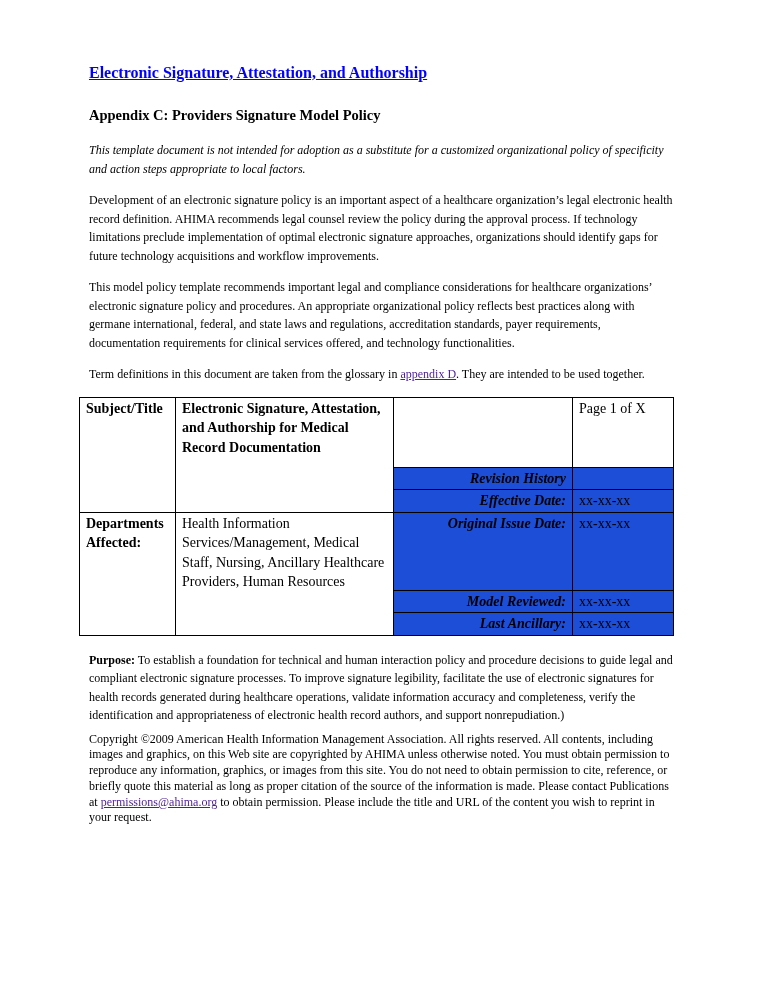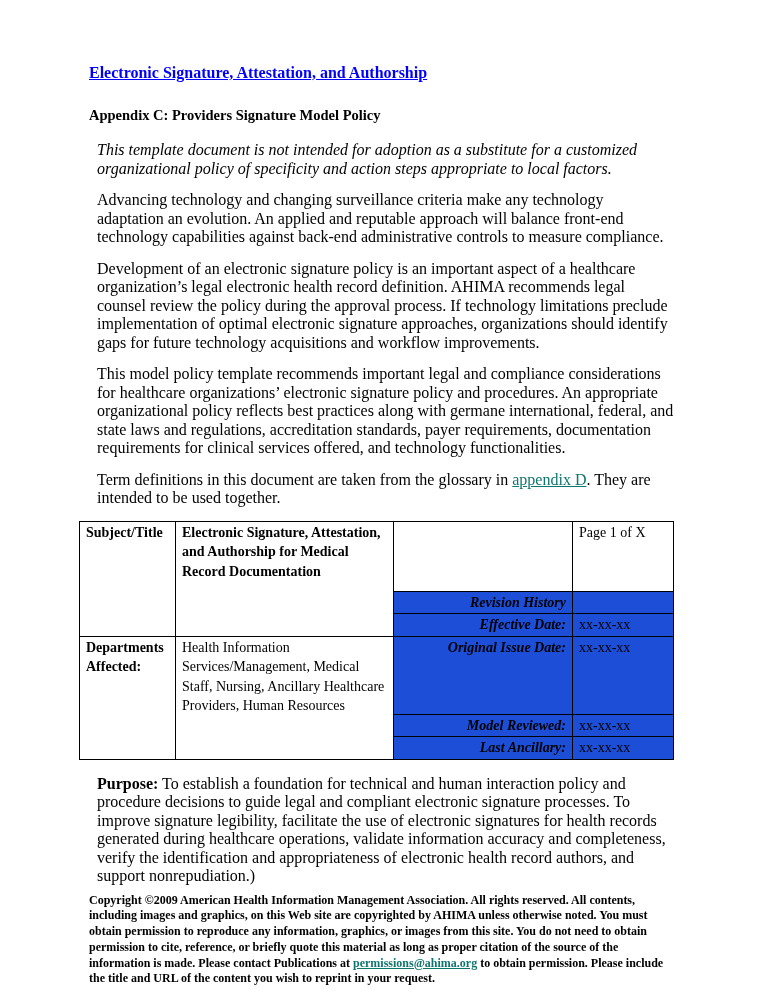--- a/index.html
+++ b/index.html
@@ -25,27 +25,27 @@
     text-decoration: underline;
     cursor: pointer;
   }
   .doc-subtitle {
     font-size: 14.5px;
     font-weight: bold;
     margin: 0 0 17px 0;
     line-height: 18px;
   }
   p.body {
-    font-size: 16px;
+    font-size: 12px;
     line-height: 18.5px;
-    margin: 0 0 13px 8px;
+    margin: 0 0 13px 0;
   }
   p.disclaimer { font-style: italic; }
   .inline-link {
-    color: #0f766e;
+    color: #4c1d95;
     text-decoration: underline;
     cursor: pointer;
   }
   table.doc-table {
     border-collapse: collapse;
     width: 594px;
     margin: 2px 0 15px -10px;
     font-size: 14px;
     line-height: 19.5px;
     table-layout: fixed;
@@ -61,35 +61,33 @@
   td.label-cell {
     text-align: right;
     font-weight: bold;
     font-style: italic;
   }
   p.purpose { margin-bottom: 7px; }
   p.copyright {
     font-size: 12px;
     line-height: 15.8px;
     margin: 0;
-    font-weight: bold;
   }
 </style>
 </head>
 <body>
 
 <div class="page">
 
   <h1 class="doc-title"><a href="#">Electronic Signature, Attestation, and Authorship</a></h1>
 
   <h2 class="doc-subtitle">Appendix C: Providers Signature Model Policy</h2>
 
   <p class="body disclaimer">This template document is not intended for adoption as a substitute for a customized organizational policy of specificity and action steps appropriate to local factors.</p>
 
-  <p class="body">Advancing technology and changing surveillance criteria make any technology adaptation an evolution. An applied and reputable approach will balance front-end technology capabilities against back-end administrative controls to measure compliance.</p>
 
   <p class="body">Development of an electronic signature policy is an important aspect of a healthcare organization’s legal electronic health record definition. AHIMA recommends legal counsel review the policy during the approval process. If technology limitations preclude implementation of optimal electronic signature approaches, organizations should identify gaps for future technology acquisitions and workflow improvements.</p>
 
   <p class="body">This model policy template recommends important legal and compliance considerations for healthcare organizations’ electronic signature policy and procedures. An appropriate organizational policy reflects best practices along with germane international, federal, and state laws and regulations, accreditation standards, payer requirements, documentation requirements for clinical services offered, and technology functionalities.</p>
 
   <p class="body"><span>Term definitions in this document are taken from the glossary in </span><a href="#" class="inline-link">appendix D</a><span>. They are intended to be used together.</span></p>
 
   <table class="doc-table">
     <colgroup>
       <col style="width:96px">

